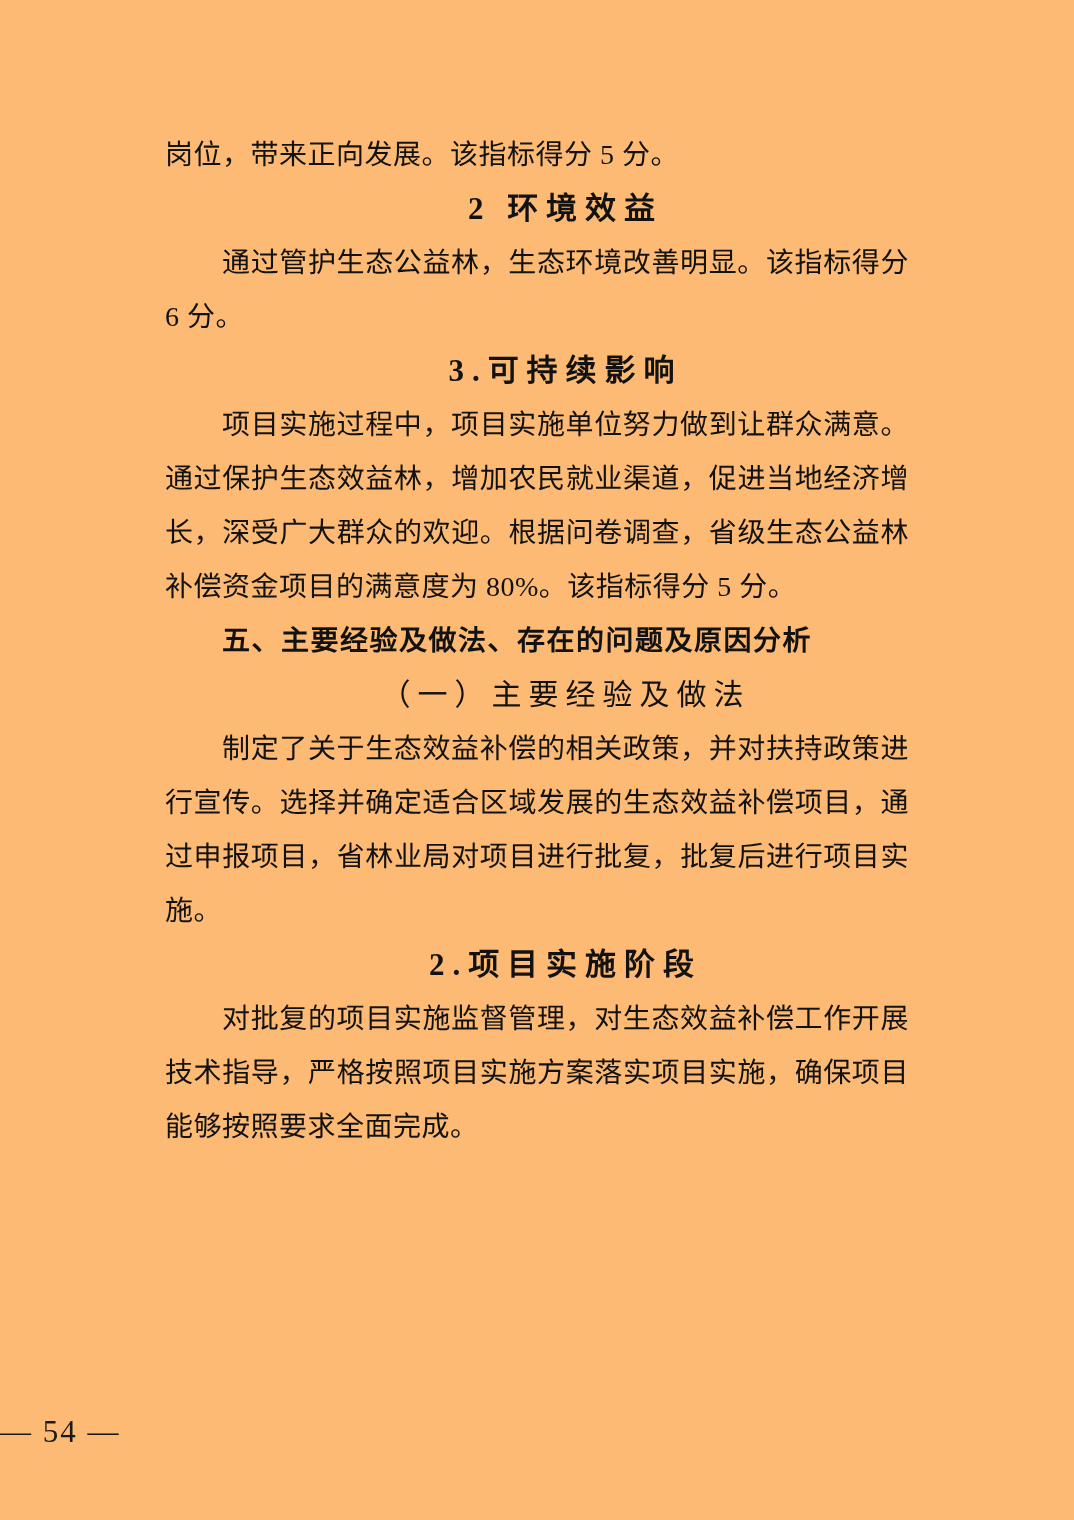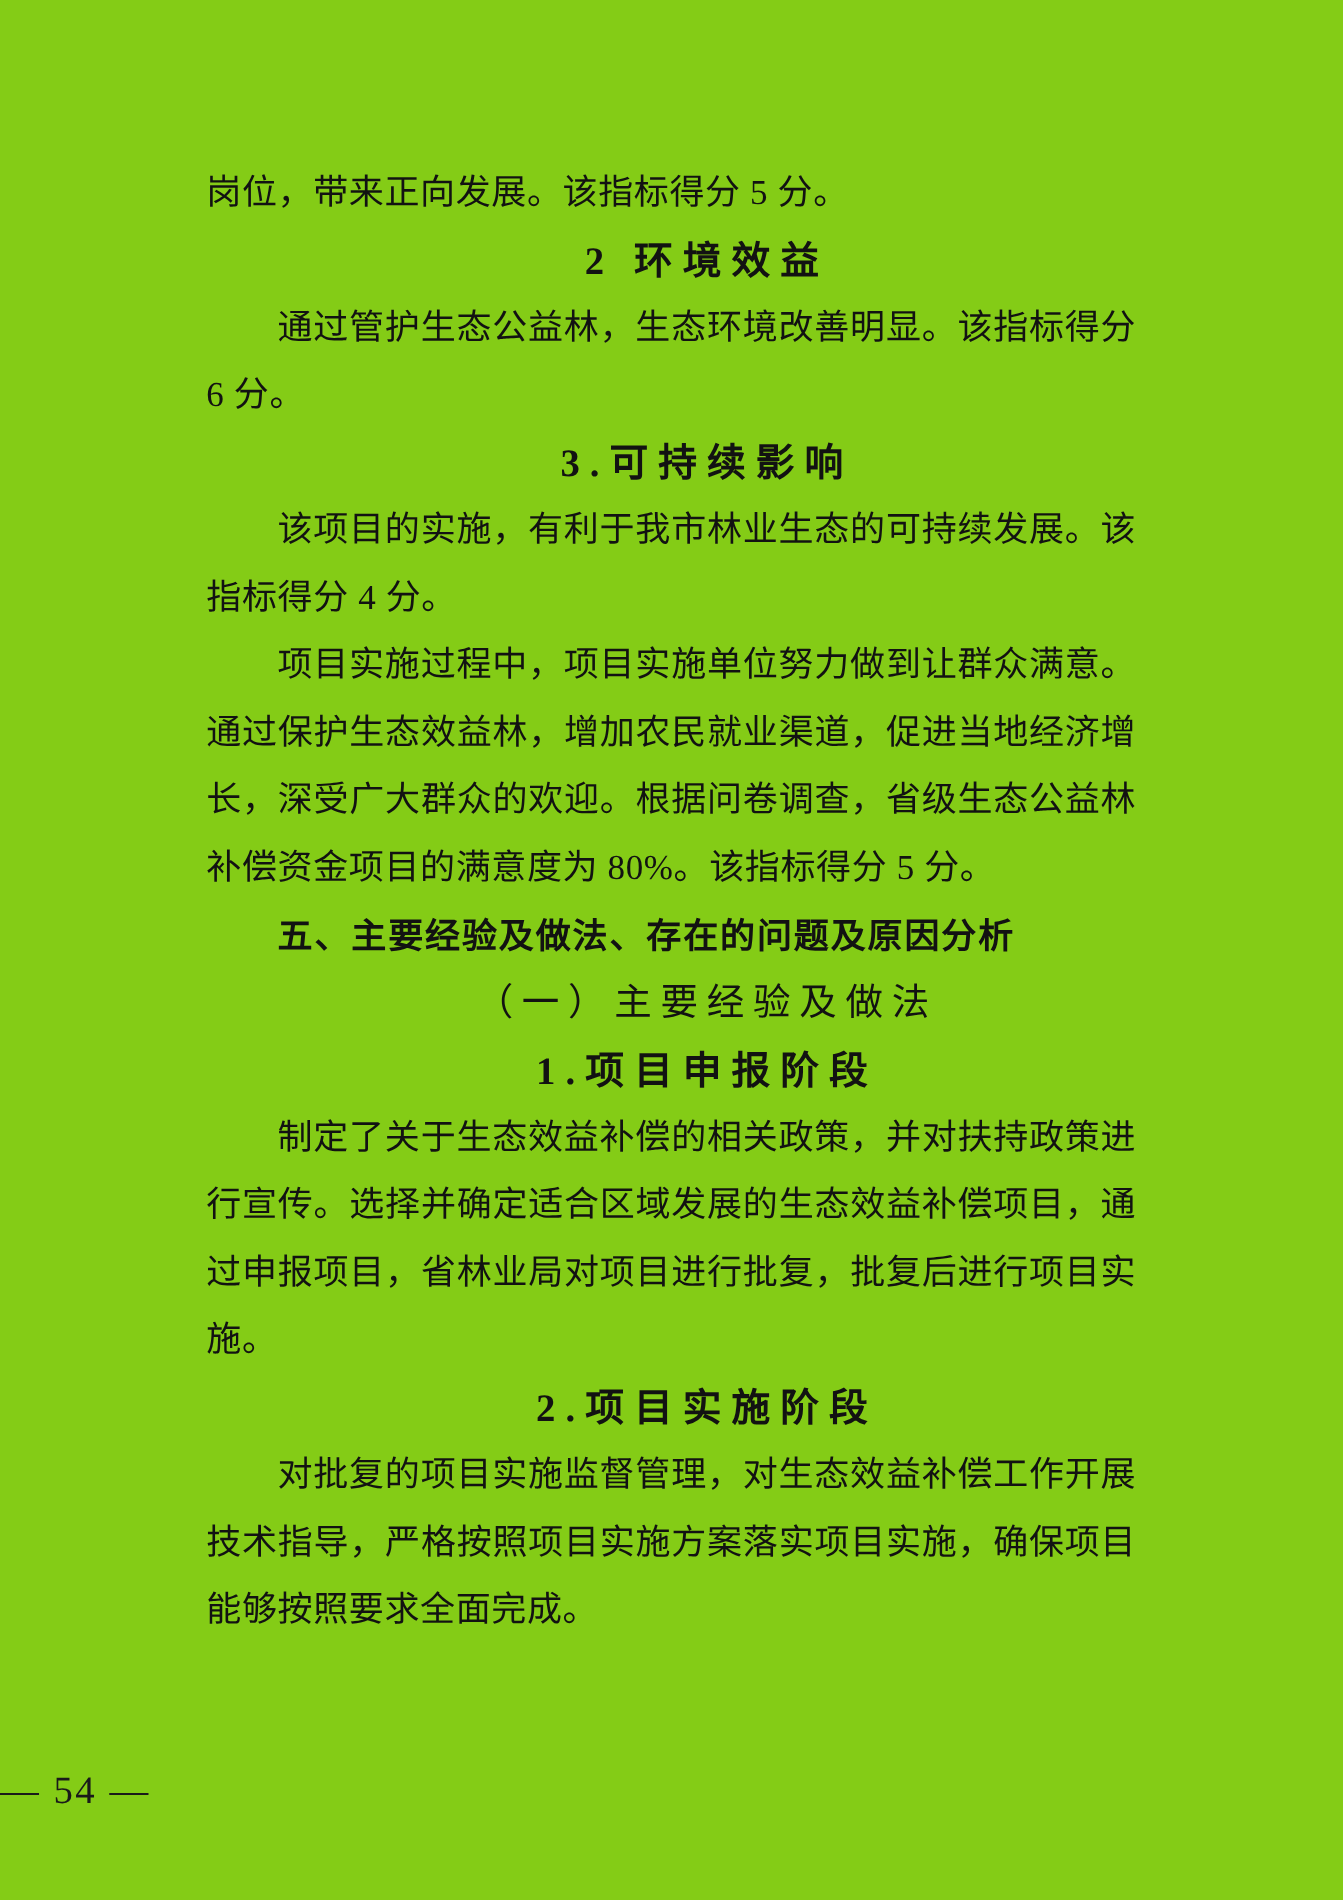--- a/index.html
+++ b/index.html
@@ -4,21 +4,21 @@
 <style>
   html, body {
     margin: 0;
     padding: 0;
     background: #ffffff;
   }
   .page {
     position: relative;
     width: 1074px;
     height: 1520px;
-    background: #84cc16;
+    background: #fdba74;
     color: #121212;
     font-family: "Liberation Serif", "DejaVu Serif", serif;
     overflow: hidden;
   }
   .content {
     position: absolute;
     left: 165px;
     top: 128px;
     width: 744px;
   }
@@ -85,30 +85,28 @@
   <div class="content">
 
     <p class="para continued">岗位，带来正向发展。该指标得分 5 分。</p>
 
     <h3 class="h-kai-bold">2 环境效益</h3>
 
     <p class="para">通过管护生态公益林，生态环境改善明显。该指标得分 6 分。</p>
 
     <h3 class="h-kai-bold">3.可持续影响</h3>
 
-    <p class="para">该项目的实施，有利于我市林业生态的可持续发展。该指标得分 4 分。</p>
 
 
     <p class="para">项目实施过程中，项目实施单位努力做到让群众满意。通过保护生态效益林，增加农民就业渠道，促进当地经济增长，深受广大群众的欢迎。根据问卷调查，省级生态公益林补偿资金项目的满意度为 80%。该指标得分 5 分。</p>
 
     <h1 class="h-hei">五、主要经验及做法、存在的问题及原因分析</h1>
 
     <h2 class="h-kai">（一）主要经验及做法</h2>
 
-    <h3 class="h-kai-bold">1.项目申报阶段</h3>
 
     <p class="para">制定了关于生态效益补偿的相关政策，并对扶持政策进行宣传。选择并确定适合区域发展的生态效益补偿项目，通过申报项目，省林业局对项目进行批复，批复后进行项目实施。</p>
 
     <h3 class="h-kai-bold">2.项目实施阶段</h3>
 
     <p class="para">对批复的项目实施监督管理，对生态效益补偿工作开展技术指导，严格按照项目实施方案落实项目实施，确保项目能够按照要求全面完成。</p>
 
   </div>
 
   <div class="page-footer">— 54 —</div>

